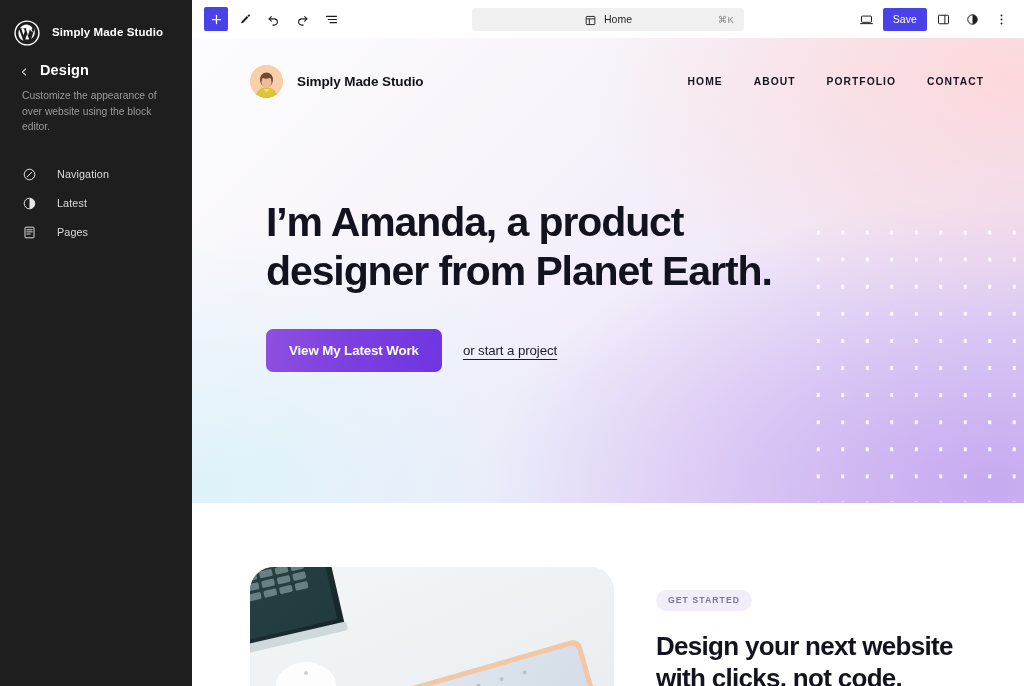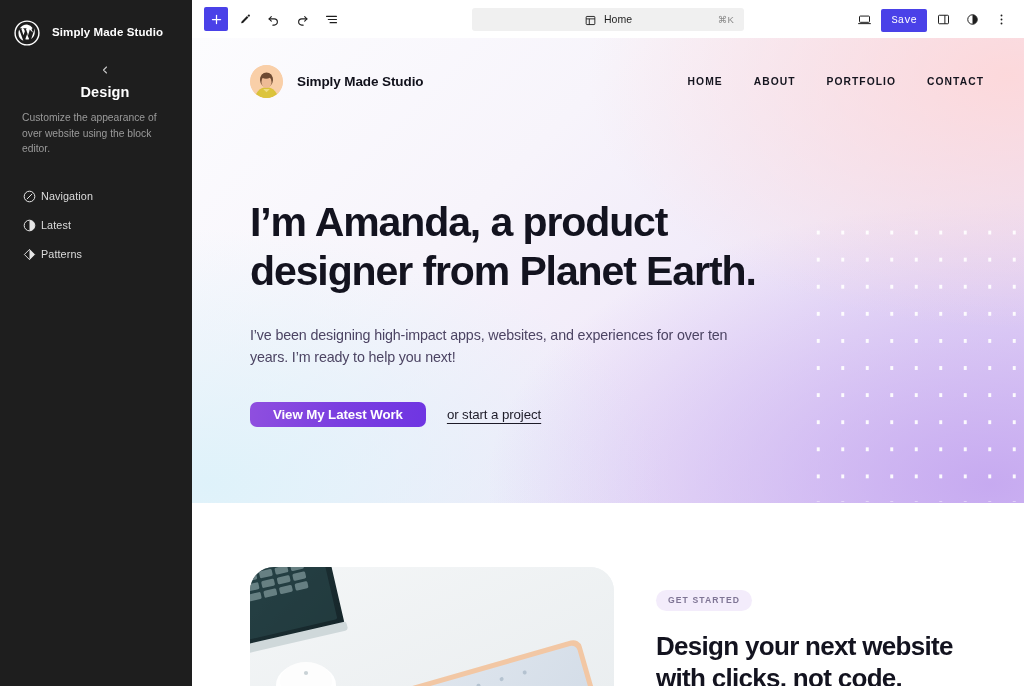--- a/index.html
+++ b/index.html
@@ -14,29 +14,29 @@
   
   .sidebar {
     width:192px; height:686px; background:#1e1e1e;
     flex:0 0 192px; position:relative; color:#e0e0e0;
   }
   .sb-brand { display:flex; align-items:center; gap:12px; padding:13px 0 0 14px; height:52px; }
   .wp-logo { width:26px; height:26px; flex:0 0 26px; }
   .sb-brand-title {
     font-size:11.5px; font-weight:bold; color:#fff; letter-spacing:.1px; line-height:1;
   }
-  .sb-back-row { display:flex; align-items:center; gap:10px; padding:10px 0 0 18px;flex-direction:column; }
+  .sb-back-row { display:flex; align-items:center; gap:10px; padding:10px 0 0 18px; }
   .sb-chevron { width:12px; height:12px; flex:0 0 12px; color:#c8c8c8; }
   .sb-section-title { font-size:14.5px; font-weight:bold; color:#fff; letter-spacing:.1px; }
   .sb-desc {
     margin:10px 22px 0 22px; font-size:10.3px; line-height:1.52; color:#9a9a9a;
   }
   .sb-nav { margin-top:25px; padding:0 10px; }
   .sb-item {
-    display:flex; align-items:center; gap:4px;
+    display:flex; align-items:center; gap:20px;
     padding:7px 0 7px 12px; border-radius:3px; cursor:pointer;
   }
   .sb-ico { width:15px; height:15px; flex:0 0 15px; color:#e6e6e6; display:block; }
   .sb-label { font-size:10.8px; color:#dcdcdc; letter-spacing:.1px; }
 
   
   .editor { flex:1 1 auto; display:flex; flex-direction:column; background:#404040; position:relative; }
 
   
   .toolbar {
@@ -59,21 +59,21 @@
     width:272px; height:23px; background:#f0f0f0; border-radius:3px;
     display:flex; align-items:center; justify-content:center; gap:7px;
     cursor:pointer;
   }
   .cmd-ico { width:13px; height:13px; color:#1e1e1e; flex:0 0 13px; }
   .cmd-label { font-size:10.5px; color:#1e1e1e; }
   .cmd-short {
     position:absolute; right:10px; font-size:9.5px; color:#8a8a8a; letter-spacing:.2px;
   }
 
-  .tb-right { margin-left:auto; display:flex; align-items:flex-end; gap:4px;font-family:Liberation Mono, monospace; }
+  .tb-right { margin-left:auto; display:flex; align-items:center; gap:4px; }
   .save-btn {
     background:#4a41e8; color:#fff; border:none; border-radius:2px;
     font-family:inherit; font-size:10.5px; font-weight:normal;
     padding:0 10px; height:23px; cursor:pointer; letter-spacing:.1px;
   }
 
   
   .canvas {
     flex:1 1 auto; overflow:hidden; background:#fff; position:relative;
   }
@@ -104,35 +104,35 @@
     width:33px; height:33px; border-radius:50%; flex:0 0 33px; overflow:hidden;
     background:#f8cfae; position:relative;
   }
   .site-name { font-size:13.5px; font-weight:bold; color:#11111b; letter-spacing:-.1px; }
   .site-nav { margin-left:auto; display:flex; align-items:center; gap:31px; }
   .nav-link {
     font-size:10.3px; font-weight:bold; color:#15151f; letter-spacing:1.05px;
     text-decoration:none; cursor:pointer;
   }
 
-  .hero-body { position:relative; z-index:2; padding:100px 0 0 58px; }
+  .hero-body { position:relative; z-index:2; padding:100px 0 0 58px;margin-left:16px; }
   .hero-title {
     font-size:41px; font-weight:bold; line-height:1.19; color:#13131f;
     letter-spacing:-1.1px; max-width:560px;
   }
   .hero-sub {
     margin-top:28px; font-size:14.3px; line-height:1.58; color:#4c4463;
     max-width:490px; letter-spacing:-.15px;
   }
   .hero-cta { margin-top:33px; display:flex; align-items:center; gap:21px; }
   .btn-primary {
     background:linear-gradient(100deg,#8f4fdf 0%,#7b3fe0 50%,#6f35e2 100%);
     color:#fff; border:none; border-radius:7px; cursor:pointer;
     font-family:inherit; font-size:13.3px; font-weight:bold; letter-spacing:-.1px;
-    padding:6px 23px; line-height:1;
+    padding:15px 23px; line-height:1;
   }
   .btn-link {
     font-size:13.3px; color:#1d1b28; text-decoration:underline;
     text-underline-offset:4px; cursor:pointer; letter-spacing:-.1px;text-align:right;
   }
 
   
   .section-two {
     background:#fff; padding:64px 0 0 0; display:flex; align-items:flex-start;
   }
@@ -197,32 +197,33 @@
       <div class="sb-item">
         <span class="sb-ico">
           <svg viewBox="0 0 24 24" width="15" height="15" fill="none">
             <circle cx="12" cy="12" r="8.5" stroke="currentColor" stroke-width="1.6"></circle>
             <path d="M12 3.5a8.5 8.5 0 0 1 0 17Z" fill="currentColor"></path>
           </svg>
         </span>
         <span class="sb-label">Latest</span>
       </div>
 
-
-
       <div class="sb-item">
         <span class="sb-ico">
-          <svg viewBox="0 0 24 24" width="15" height="15" fill="none">
-            <path d="M12 3.8 20.2 12 12 20.2 3.8 12Z" fill="currentColor"></path>
-            <path d="M12 3.8 3.8 12 12 20.2Z" fill="#1e1e1e"></path>
-            <path d="M12 3.8 20.2 12 12 20.2 3.8 12Z" stroke="currentColor" stroke-width="1.4" fill="none"></path>
+          <svg viewBox="0 0 24 24" width="15" height="15" fill="none" stroke="currentColor" stroke-width="1.5">
+            <rect x="4.8" y="3.5" width="14.4" height="17" rx="1.4"></rect>
+            <line x1="7.8" y1="7.6" x2="16.2" y2="7.6" stroke-linecap="round"></line>
+            <line x1="7.8" y1="11" x2="16.2" y2="11" stroke-linecap="round"></line>
+            <line x1="7.8" y1="14.4" x2="13" y2="14.4" stroke-linecap="round"></line>
           </svg>
         </span>
-        <span class="sb-label">Patterns</span>
-      </div>
+        <span class="sb-label">Pages</span>
+      </div>
+
+
 
     </nav>
   </aside>
 
   <main class="editor">
     <div class="divider-v"></div>
 
     <div class="toolbar">
       <div class="tb-left">
 
@@ -358,21 +359,20 @@
           <nav class="site-nav">
             <a class="nav-link" href="#">HOME</a>
             <a class="nav-link" href="#">ABOUT</a>
             <a class="nav-link" href="#">PORTFOLIO</a>
             <a class="nav-link" href="#">CONTACT</a>
           </nav>
         </header>
 
         <div class="hero-body">
           <h1 class="hero-title">I’m Amanda, a product designer from Planet Earth.</h1>
-          <p class="hero-sub">I’ve been designing high-impact apps, websites, and experiences for over ten years. I’m ready to help you next!</p>
           <div class="hero-cta">
             <button class="btn-primary">View My Latest Work</button>
             <a class="btn-link" href="#">or start a project</a>
           </div>
         </div>
       </section>
 
       <section class="section-two">
         <div class="photo-card">
           <svg viewBox="0 0 364 160" width="364" height="160" preserveAspectRatio="xMidYMid slice">

